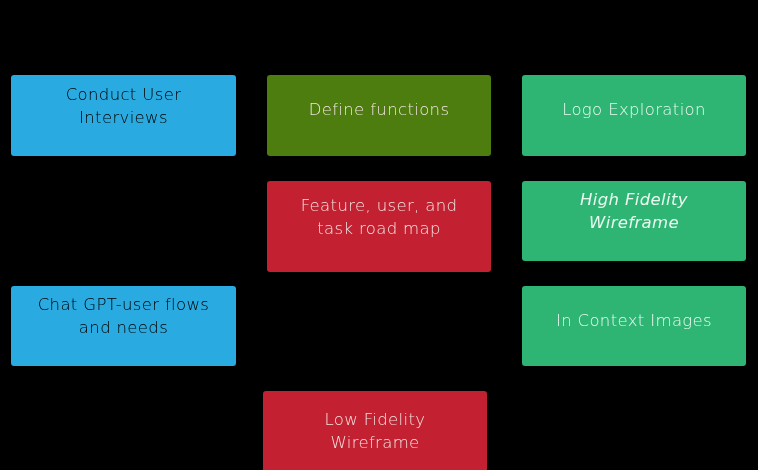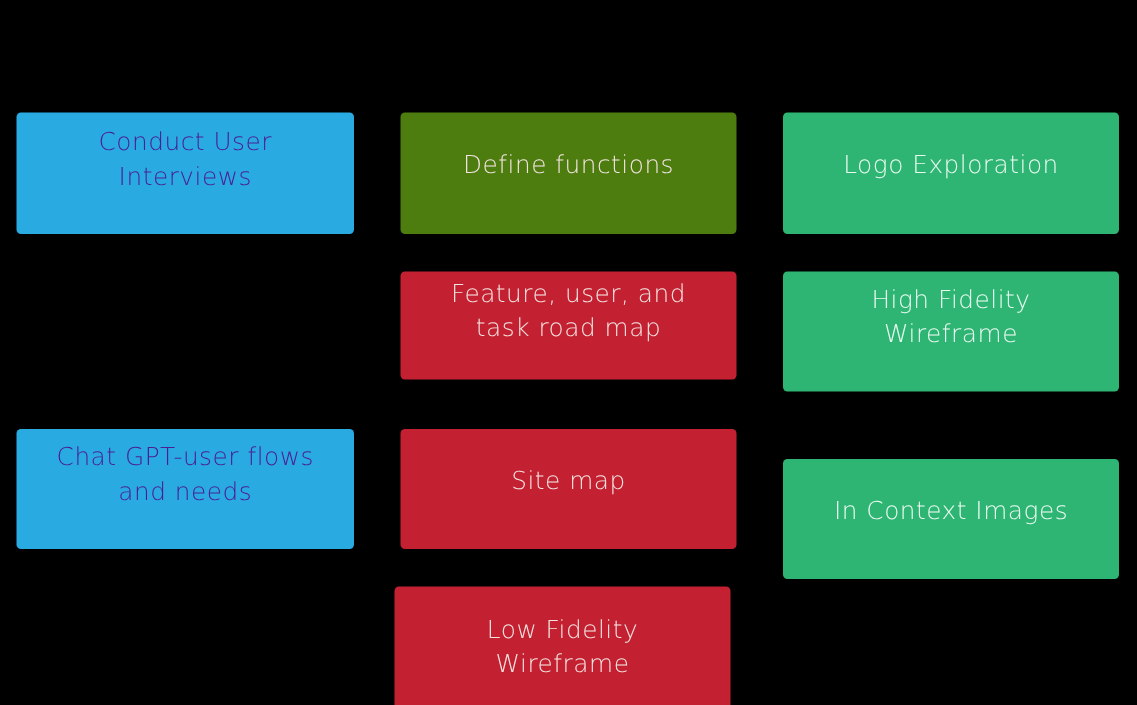--- a/index.html
+++ b/index.html
@@ -39,56 +39,53 @@
     line-height: 1.38;
     letter-spacing: 0.35px;
     padding: 0 10px;
     box-sizing: border-box;
     white-space: pre-line;
     -webkit-font-smoothing: antialiased;
   }
   .card.blue  { background: #29abe2; }
   .card.red   { background: #c32032; }
   .card.green { background: #2eb573; }
-  .card.blue  .card-label { color: #4c1d95; }
+  .card.blue  .card-label { color: #000000; }
   .card.red   .card-label { color: #f2e3df; }
   .card.green .card-label { color: #eafaf1; }
   
   .card-label.nudge { transform: translateY(-9px); }
   .card-label.nudge2 { transform: translateY(-5px); }
 </style>
 </head>
 <body>
 
 <div id="board" style="background: rgb(0, 0, 0);">
     <div class="card blue" style="left: 11px; top: 75px; width: 225px; height: 81px; background: rgb(41, 171, 226);">
       <span class="card-label nudge">Conduct User
 Interviews</span>
     </div>
     <div class="card red" style="left: 267px; top: 75px; width: 224px; height: 81px; background: #4d7c0f;">
       <span class="card-label nudge2">Define functions</span>
     </div>
     <div class="card green" style="left: 522px; top: 75px; width: 224px; height: 81px; background: rgb(46, 181, 115);">
       <span class="card-label nudge2">Logo Exploration</span>
     </div>
-    <div class="card red" style="left: 267px; top: 181px; width: 224px; height: 72px; background: rgb(195, 32, 50);">
+    <div class="card red" style="left: 267px; top: 181px; width: 224px; height: 91px; background: rgb(195, 32, 50);">
       <span class="card-label nudge">Feature, user, and
 task road map</span>
     </div>
-    <div class="card green" style="left: 522px; top: 181px; width: 224px; height: 80px; background: rgb(46, 181, 115);">
+    <div class="card green" style="left: 522px; top: 181px; width: 224px; height: 80px; background: rgb(46, 181, 115); font-style: italic;">
       <span class="card-label nudge">High Fidelity
 Wireframe</span>
     </div>
     <div class="card blue" style="left: 11px; top: 286px; width: 225px; height: 80px; background: rgb(41, 171, 226);">
       <span class="card-label nudge">Chat GPT-user flows
 and needs</span>
     </div>
-    <div class="card red" style="left: 267px; top: 286px; width: 224px; height: 80px; background: rgb(195, 32, 50);">
-      <span class="card-label nudge2">Site map</span>
-    </div>
-    <div class="card green" style="left: 522px; top: 286px; width: 224px; height: 80px; background: rgb(46, 181, 115); margin-top: 20px;">
+    <div class="card green" style="left: 522px; top: 286px; width: 224px; height: 80px; background: rgb(46, 181, 115);">
       <span class="card-label nudge2">In Context Images</span>
     </div>
     <div class="card red" style="left: 263px; top: 391px; width: 224px; height: 100px; background: rgb(195, 32, 50);">
       <span class="card-label nudge">Low Fidelity
 Wireframe</span>
     </div>
   </div>
 
 </body></html>

